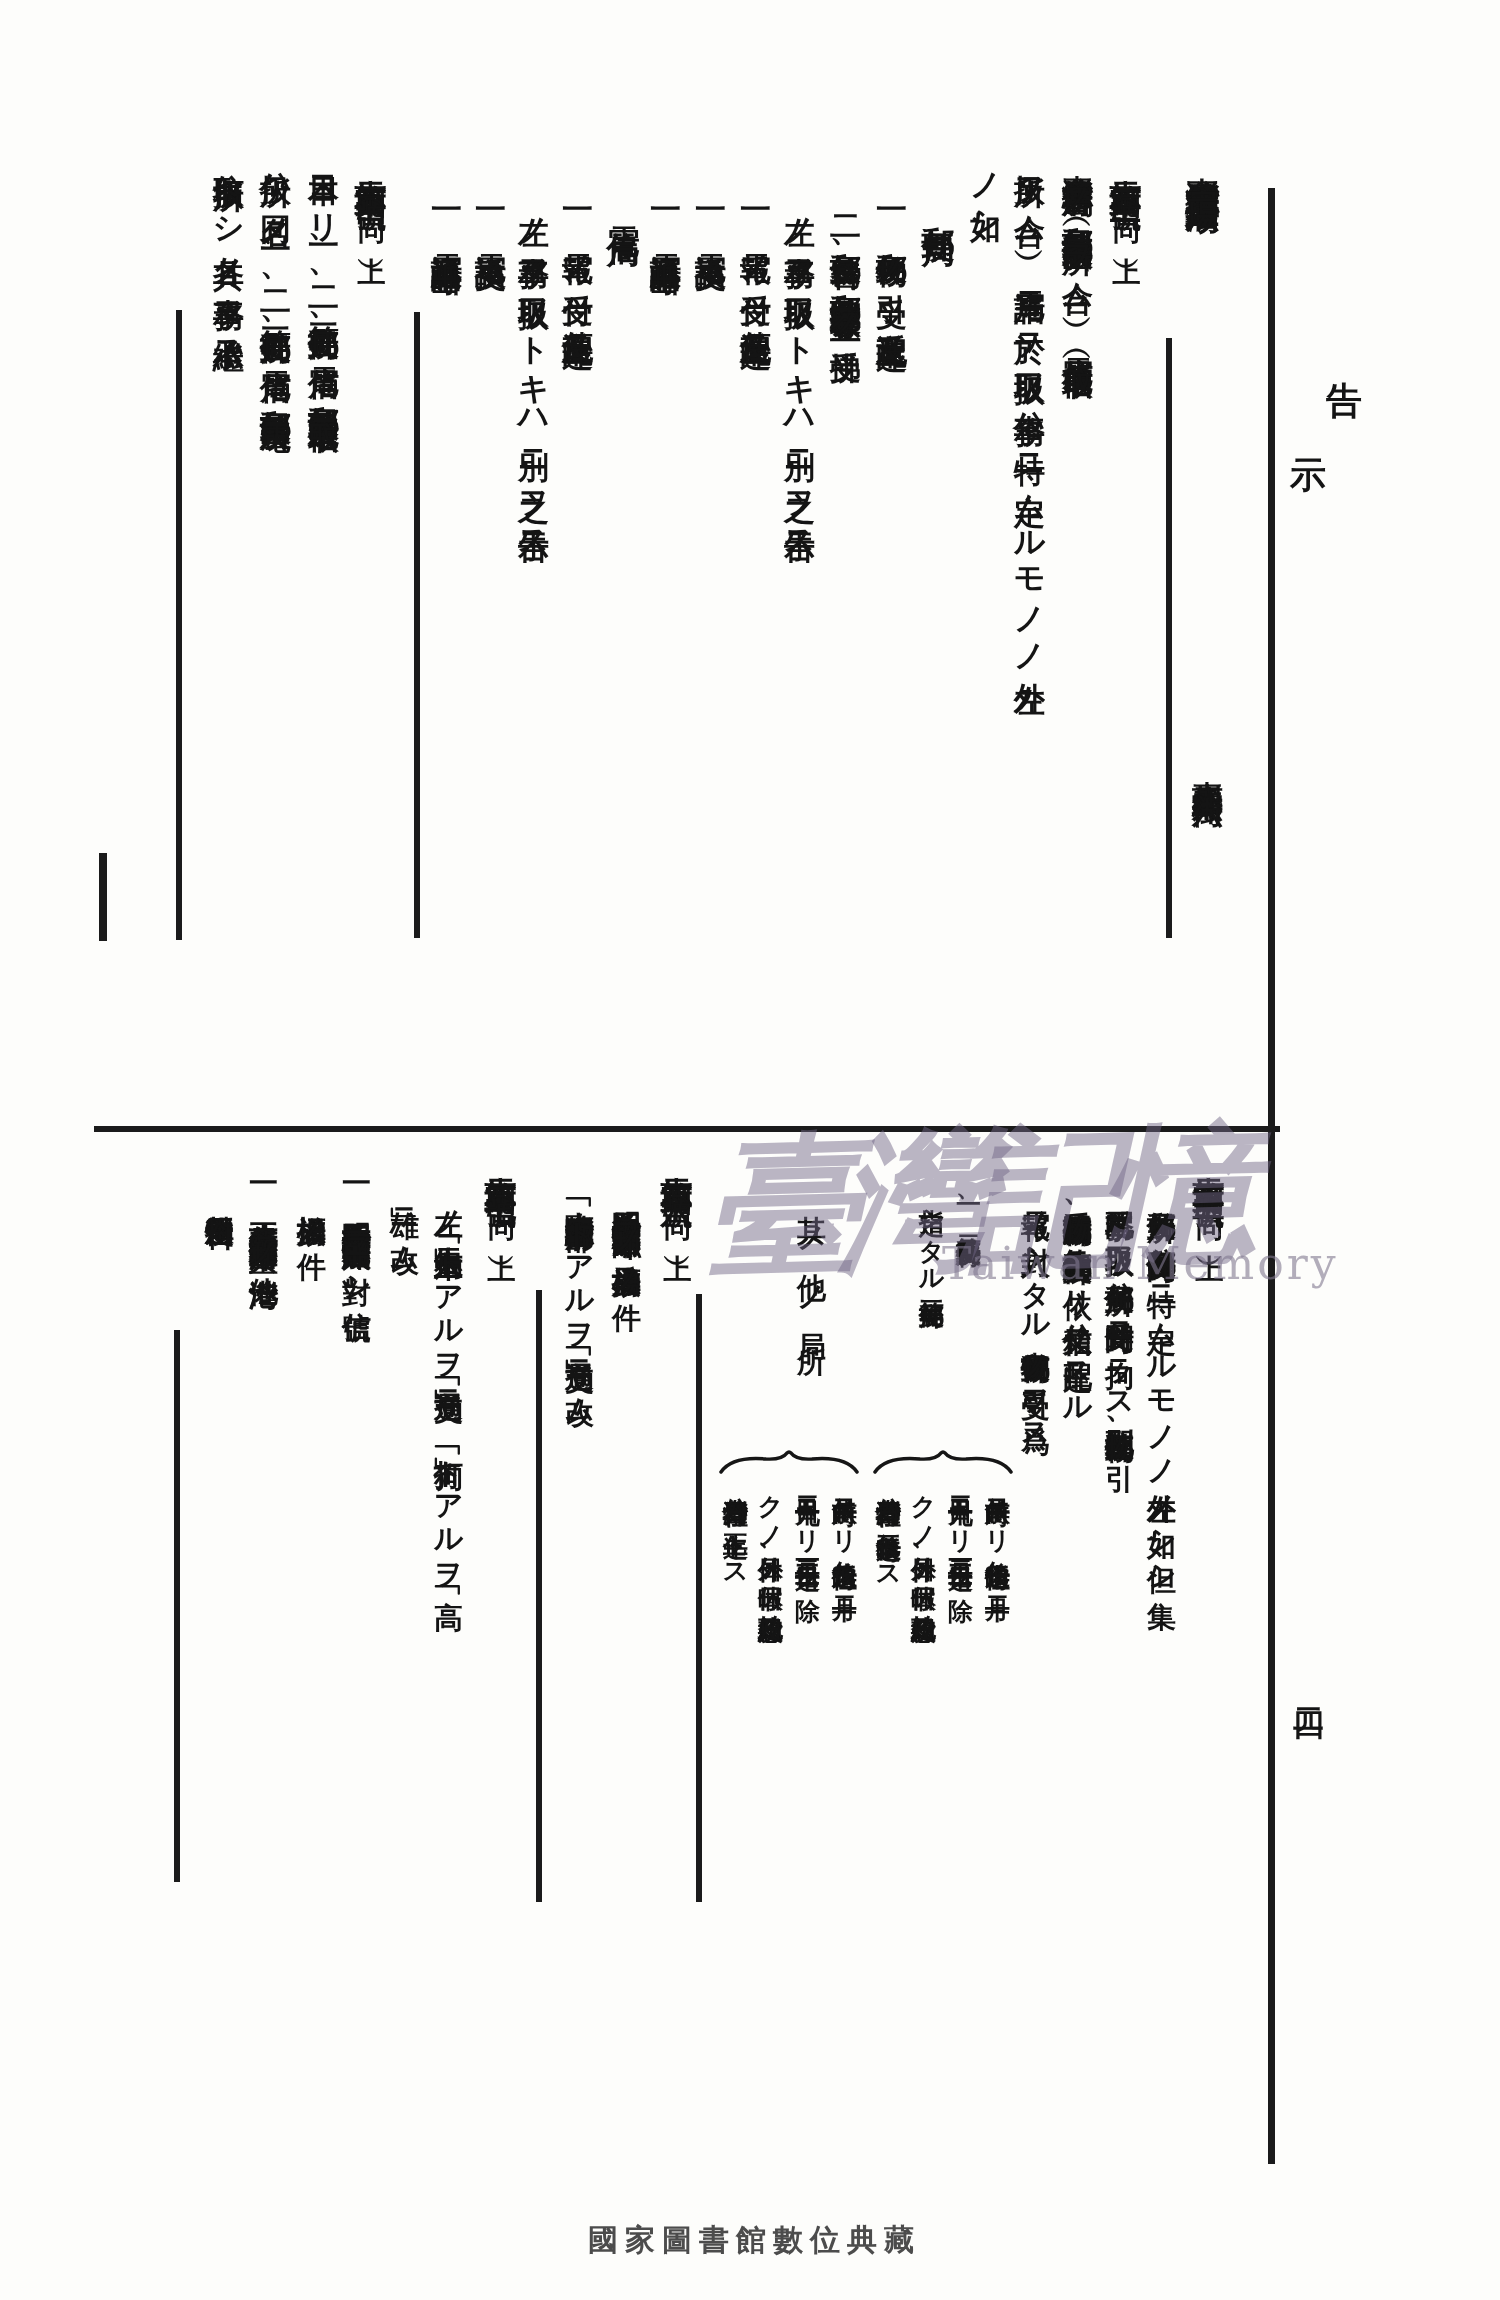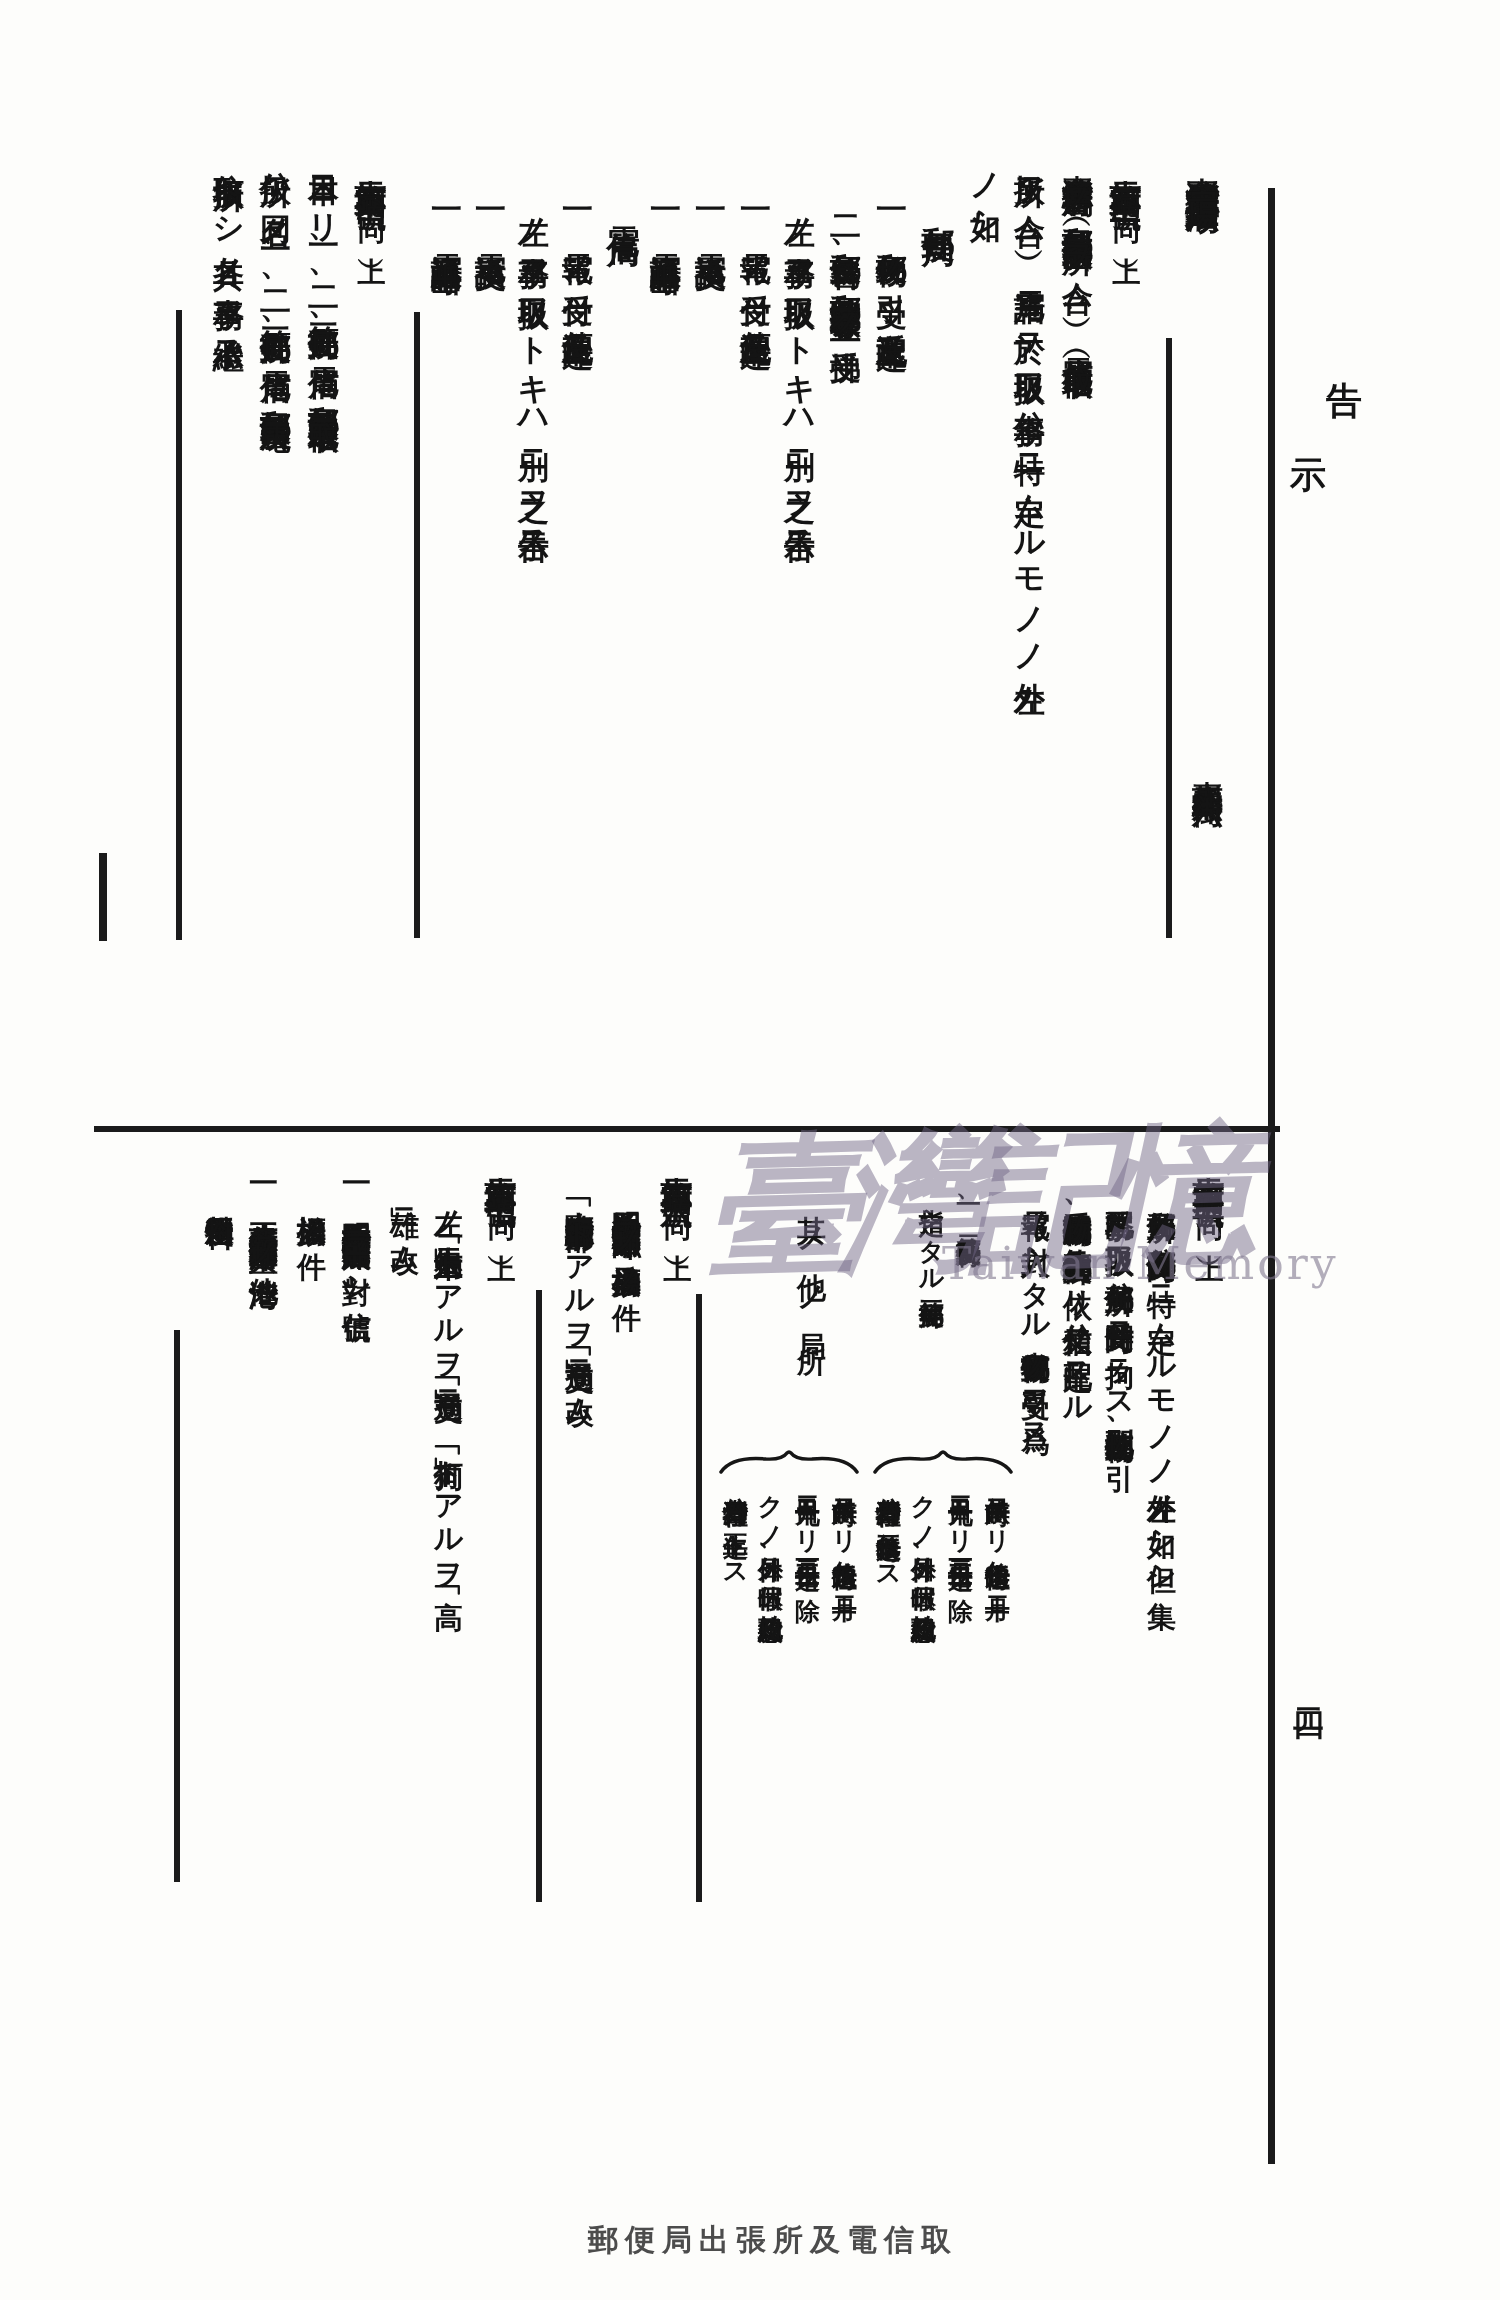--- a/index.html
+++ b/index.html
@@ -151,13 +151,13 @@
 <div class="vcol fs-bbody" style="left:297px;top:1192px;">標旗揭揚ノ件</div>
 <div class="vcol fs-bbody" style="left:249px;top:1168px;">一　大正八年告示第百八十六號基隆及打狗築港岸壁其ノ他港灣</div>
 <div class="vcol fs-bbody" style="left:205px;top:1192px;">營造物使用料</div>
 <div class="rule-v" style="left:174px;top:1330px;height:552px;"></div>
 
 <div class="wm">
   <span>臺</span><span>灣</span><span>記</span><span>憶</span>
 </div>
 <div class="wm-latin">Taiwan Memory</div>
 
-<div class="caption">郵便局出張所及電信取</div>
+<div class="caption">國家圖書館數位典藏</div>
 
 </body></html>

